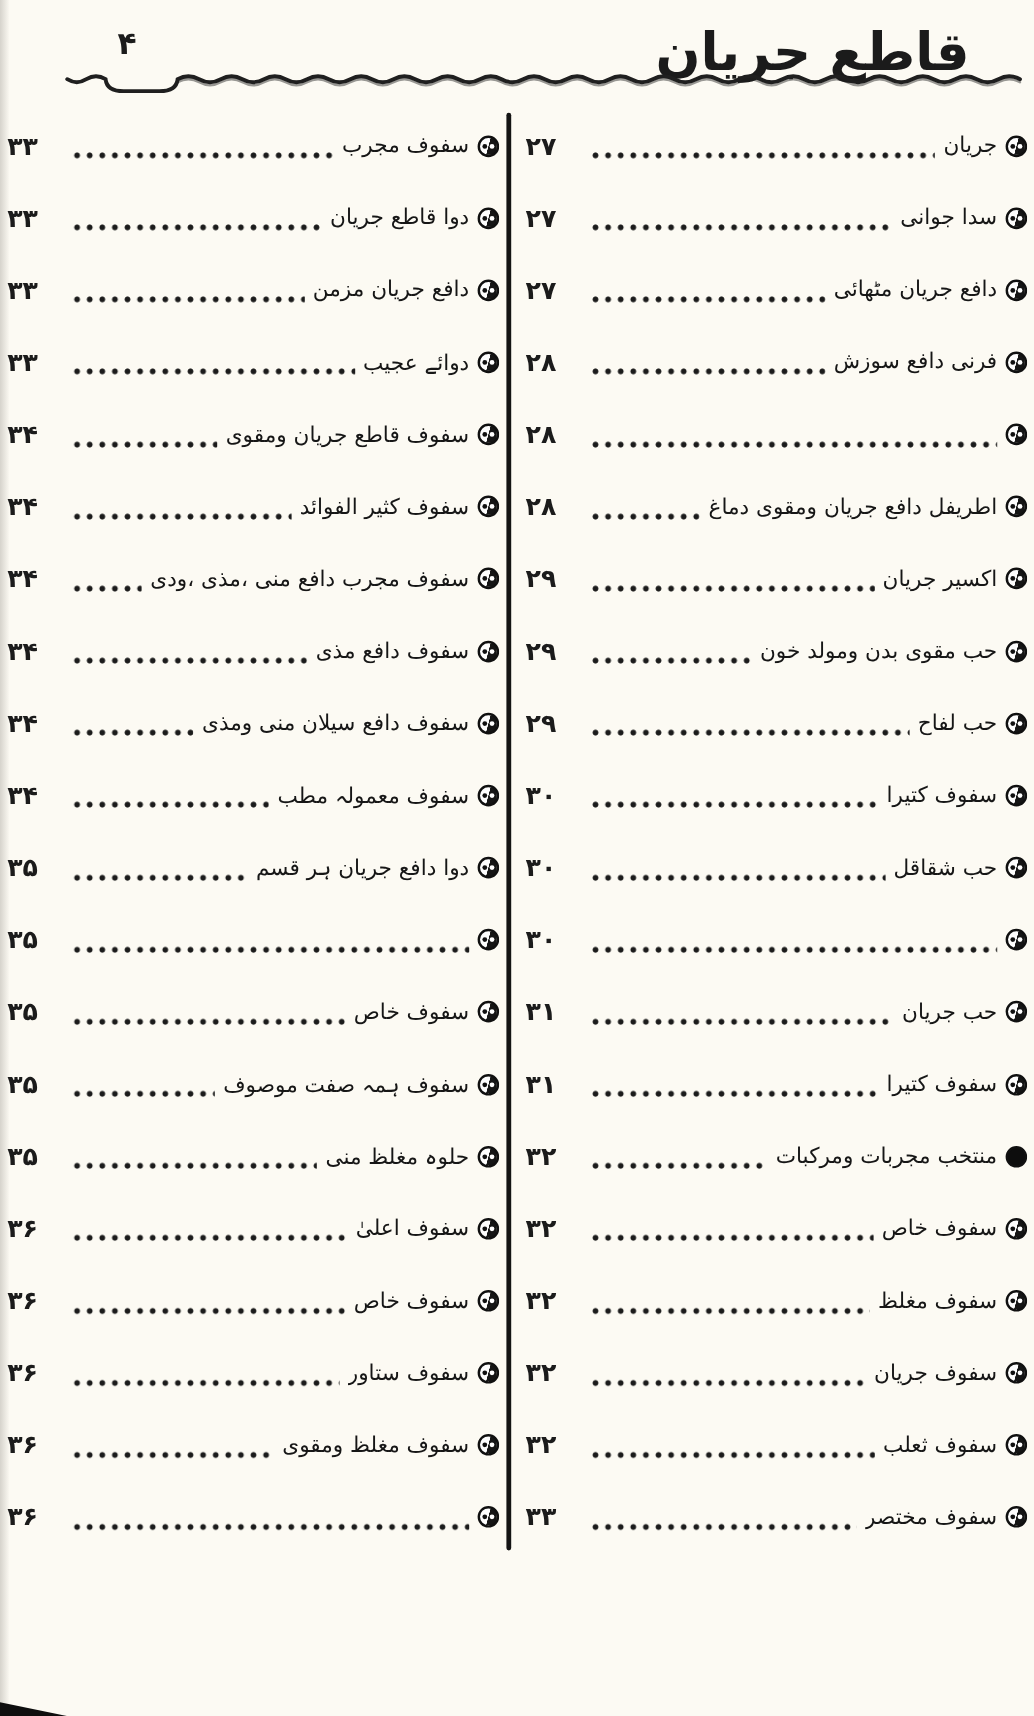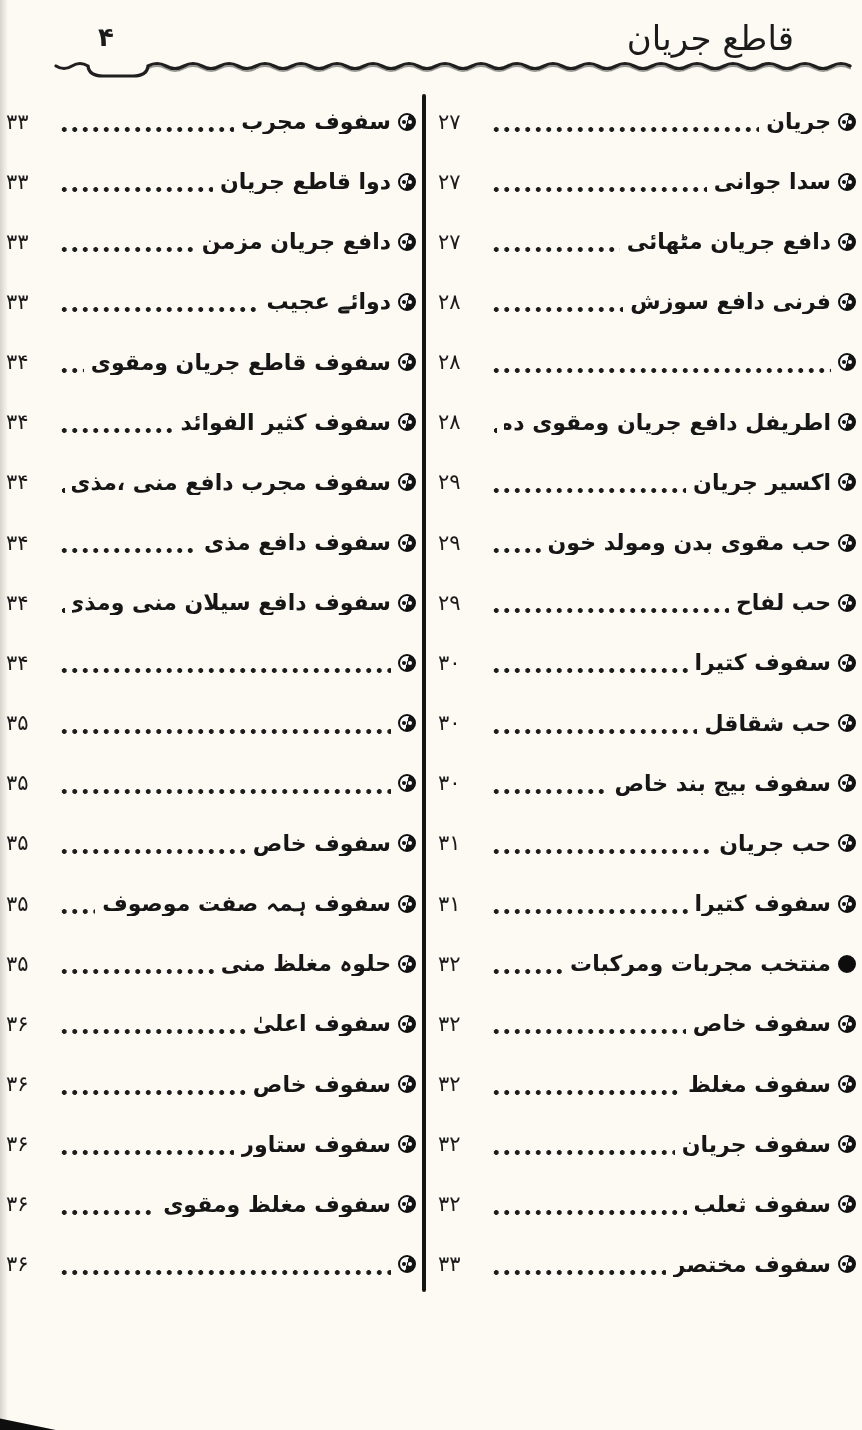--- a/index.html
+++ b/index.html
@@ -14,22 +14,22 @@
     position:absolute;left:0;top:0;width:8px;height:100%;
     background:linear-gradient(90deg,#c9c6bf,rgba(255,255,255,0));
     opacity:.75;pointer-events:none;
   }
   
   .folio{
     position:absolute;top:22px;left:98px;
     font-size:26px;font-weight:700;direction:rtl;
   }
   .title{
-    position:absolute;top:18px;right:68px;margin:0;
-    font-size:34px;font-weight:400;direction:rtl;letter-spacing:-1px;
+    position:absolute;top:18px;right:54px;margin:0;
+    font-size:44px;font-weight:700;direction:rtl;letter-spacing:-1px;
   }
   .rule{position:absolute;top:44px;left:0;}
   
   .divider{
     position:absolute;left:422px;top:94px;width:4px;height:1198px;
     background:#141414;border-radius:2px;
   }
   
   .col{
     position:absolute;top:94px;height:1198px;
@@ -52,31 +52,31 @@
     background:#101010;left:2px;top:5px;
   }
   .bullet::after{
     content:"";position:absolute;width:4px;height:4px;border-radius:50%;
     background:#ffffff;right:2px;top:5px;
   }
   .bullet.dot{background:#0d0d0d;}
   .bullet.dot::before,.bullet.dot::after{display:none;}
   .label{
     flex:0 1 auto;white-space:nowrap;overflow:hidden;
-    font-size:22px;font-weight:700;color:#161616;
+    font-size:18px;font-weight:400;color:#161616;
   }
   .leader{
     flex:1 1 6px;min-width:6px;height:7px;margin-top:16px;
     background-image:radial-gradient(circle,#1b1b1b 2.1px,rgba(0,0,0,0) 2.7px);
     background-size:10.5px 7px;background-repeat:repeat-x;
     background-position:left center;
   }
   .num{
     flex:0 0 auto;min-width:46px;text-align:left;
-    font-size:21px;font-weight:400;direction:rtl;
+    font-size:21px;font-weight:700;direction:rtl;
   }
   
   .corner{
     position:absolute;left:0;bottom:0;width:58px;height:13px;background:#0e0e0e;
     clip-path:polygon(0 12%,96% 100%,0 100%);
   }
 </style>
 </head>
 <body>
 
@@ -165,21 +165,20 @@
 
   <div class="row">
     <span class="bullet"></span>
     <span class="label">حب شقاقل</span>
     <span class="leader"></span>
     <span class="num">۳۰</span>
   </div>
 
   <div class="row">
     <span class="bullet"></span>
-    <span class="label">سفوف بیج بند خاص</span>
     <span class="leader"></span>
     <span class="num">۳۰</span>
   </div>
 
   <div class="row">
     <span class="bullet"></span>
     <span class="label">حب جریان</span>
     <span class="leader"></span>
     <span class="num">۳۱</span>
   </div>
@@ -292,26 +291,28 @@
 
   <div class="row">
     <span class="bullet"></span>
     <span class="label">سفوف دافع سیلان منی ومذی</span>
     <span class="leader"></span>
     <span class="num">۳۴</span>
   </div>
 
   <div class="row">
     <span class="bullet"></span>
-    <span class="leader"></span>
-    <span class="num">۳۴</span>
-  </div>
-
-  <div class="row">
-    <span class="bullet"></span>
+    <span class="label">سفوف معمولہ مطب</span>
+    <span class="leader"></span>
+    <span class="num">۳۴</span>
+  </div>
+
+  <div class="row">
+    <span class="bullet"></span>
+    <span class="label">دوا دافع جریان ہر قسم</span>
     <span class="leader"></span>
     <span class="num">۳۵</span>
   </div>
 
   <div class="row">
     <span class="bullet"></span>
     <span class="leader"></span>
     <span class="num">۳۵</span>
   </div>
 

